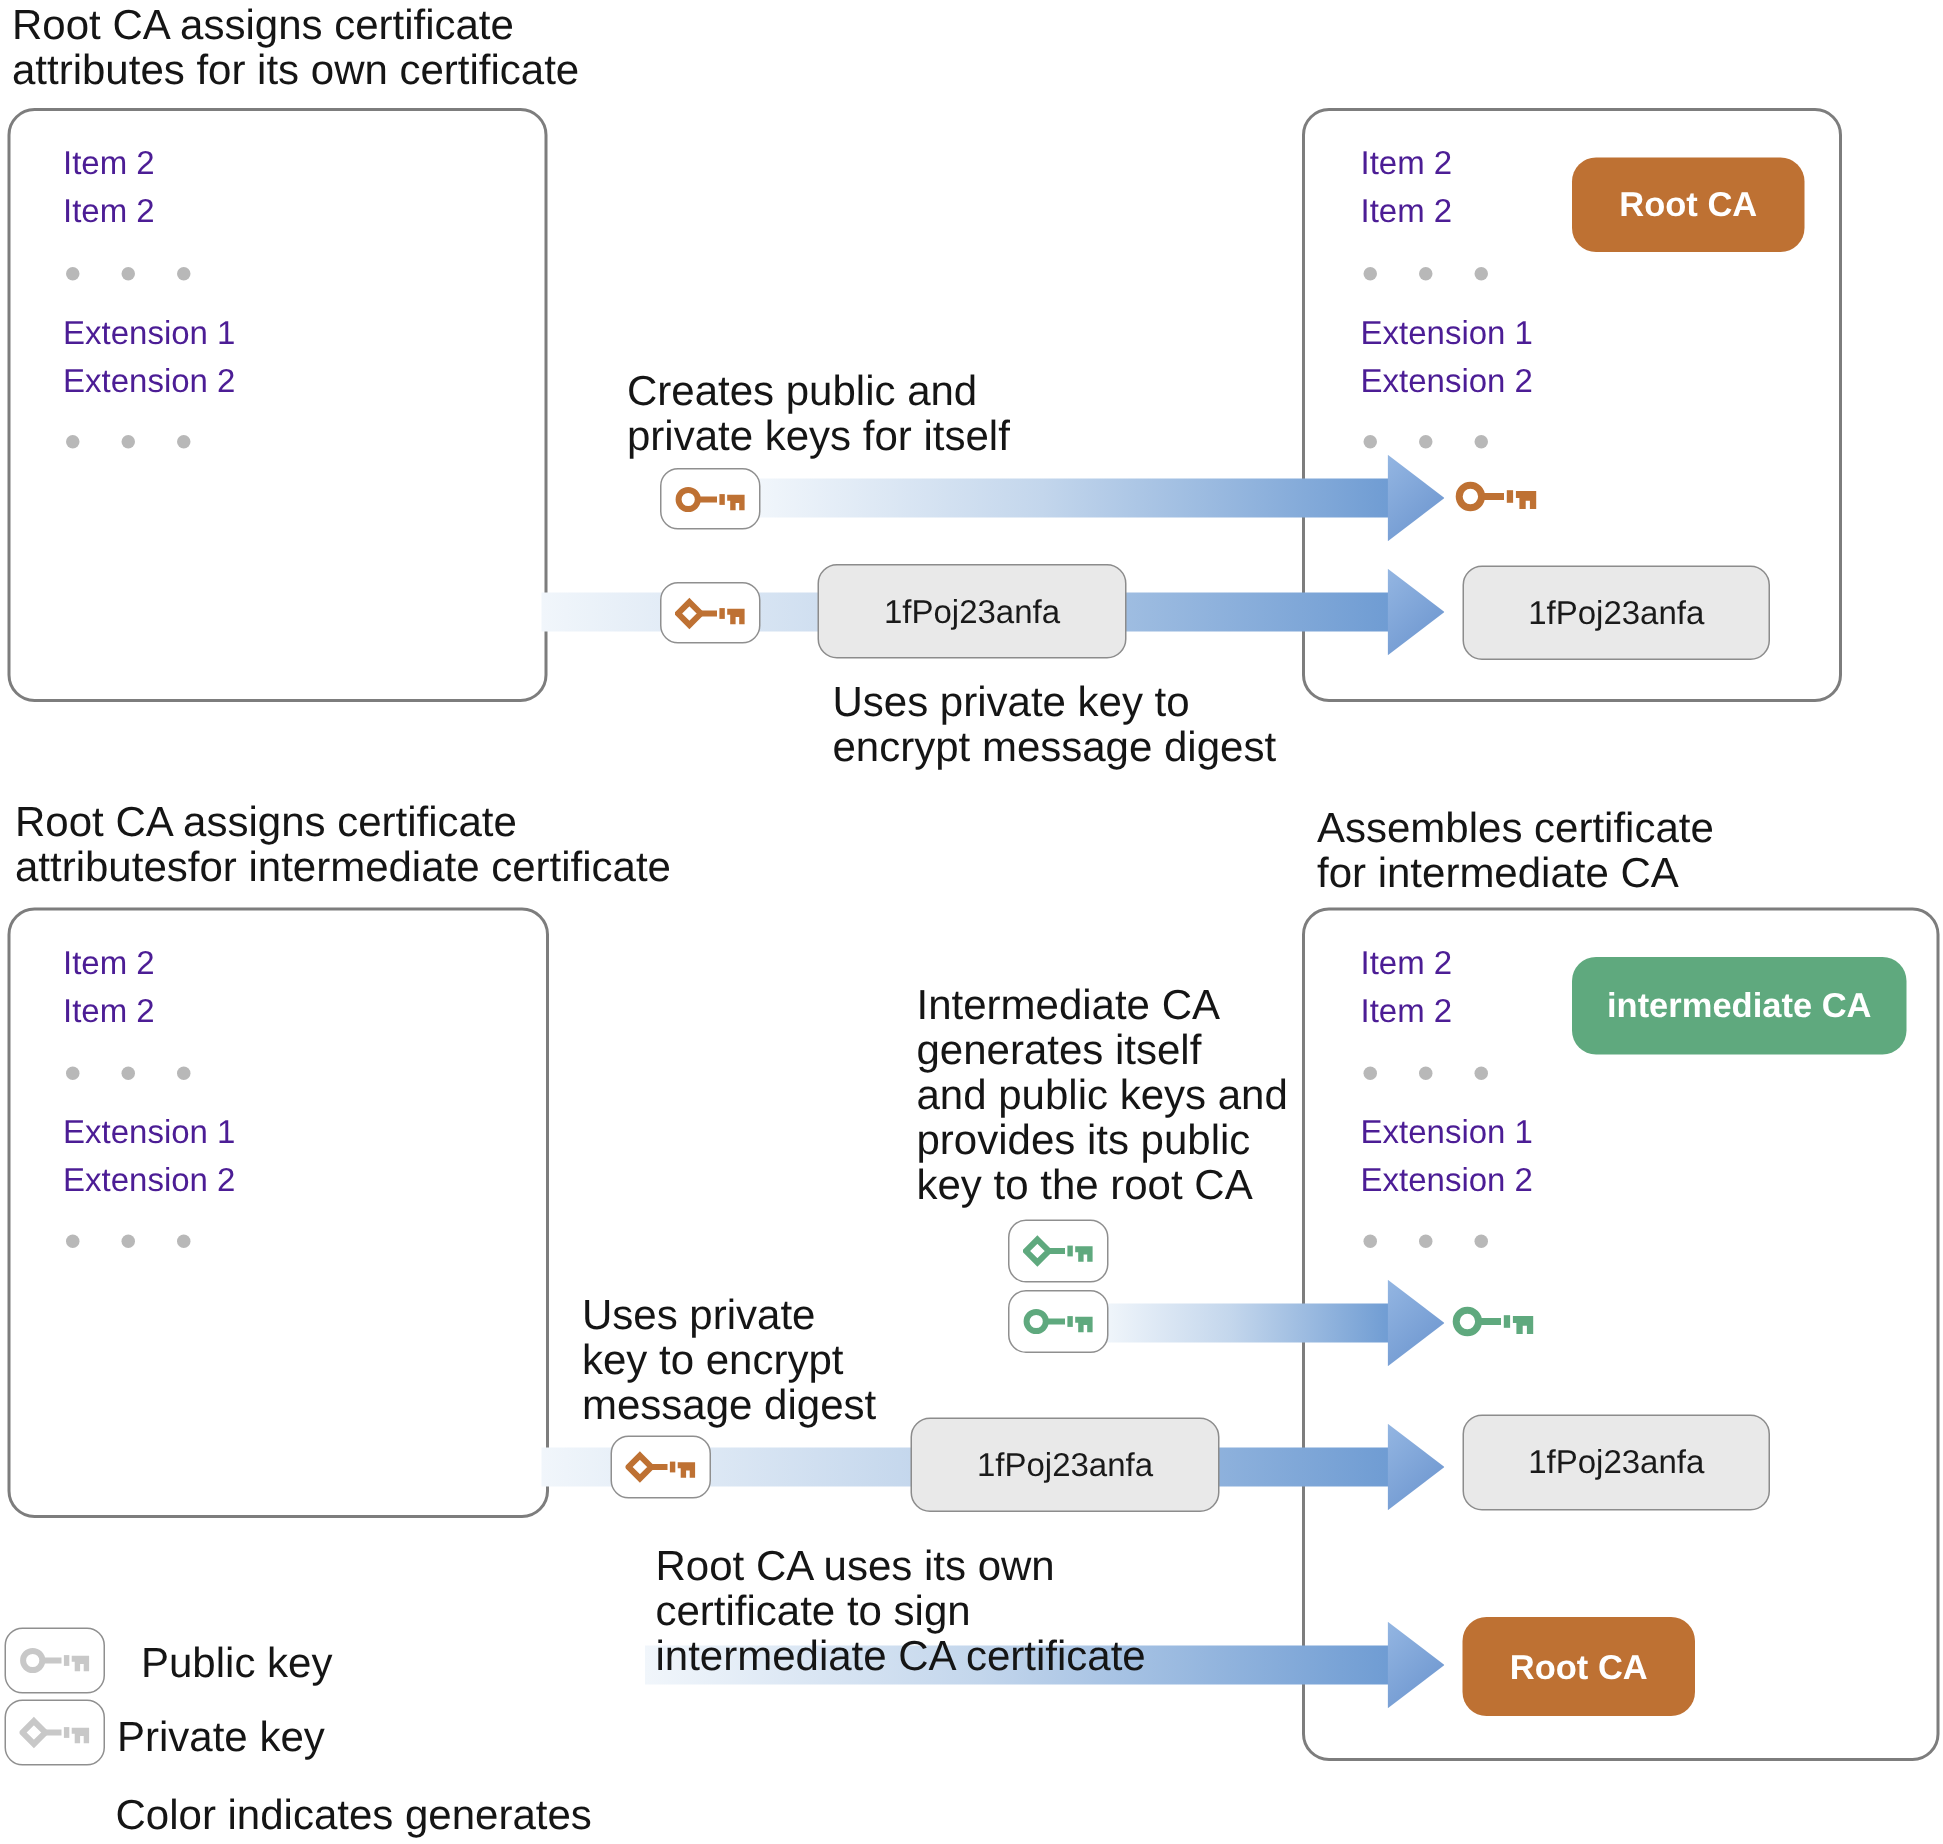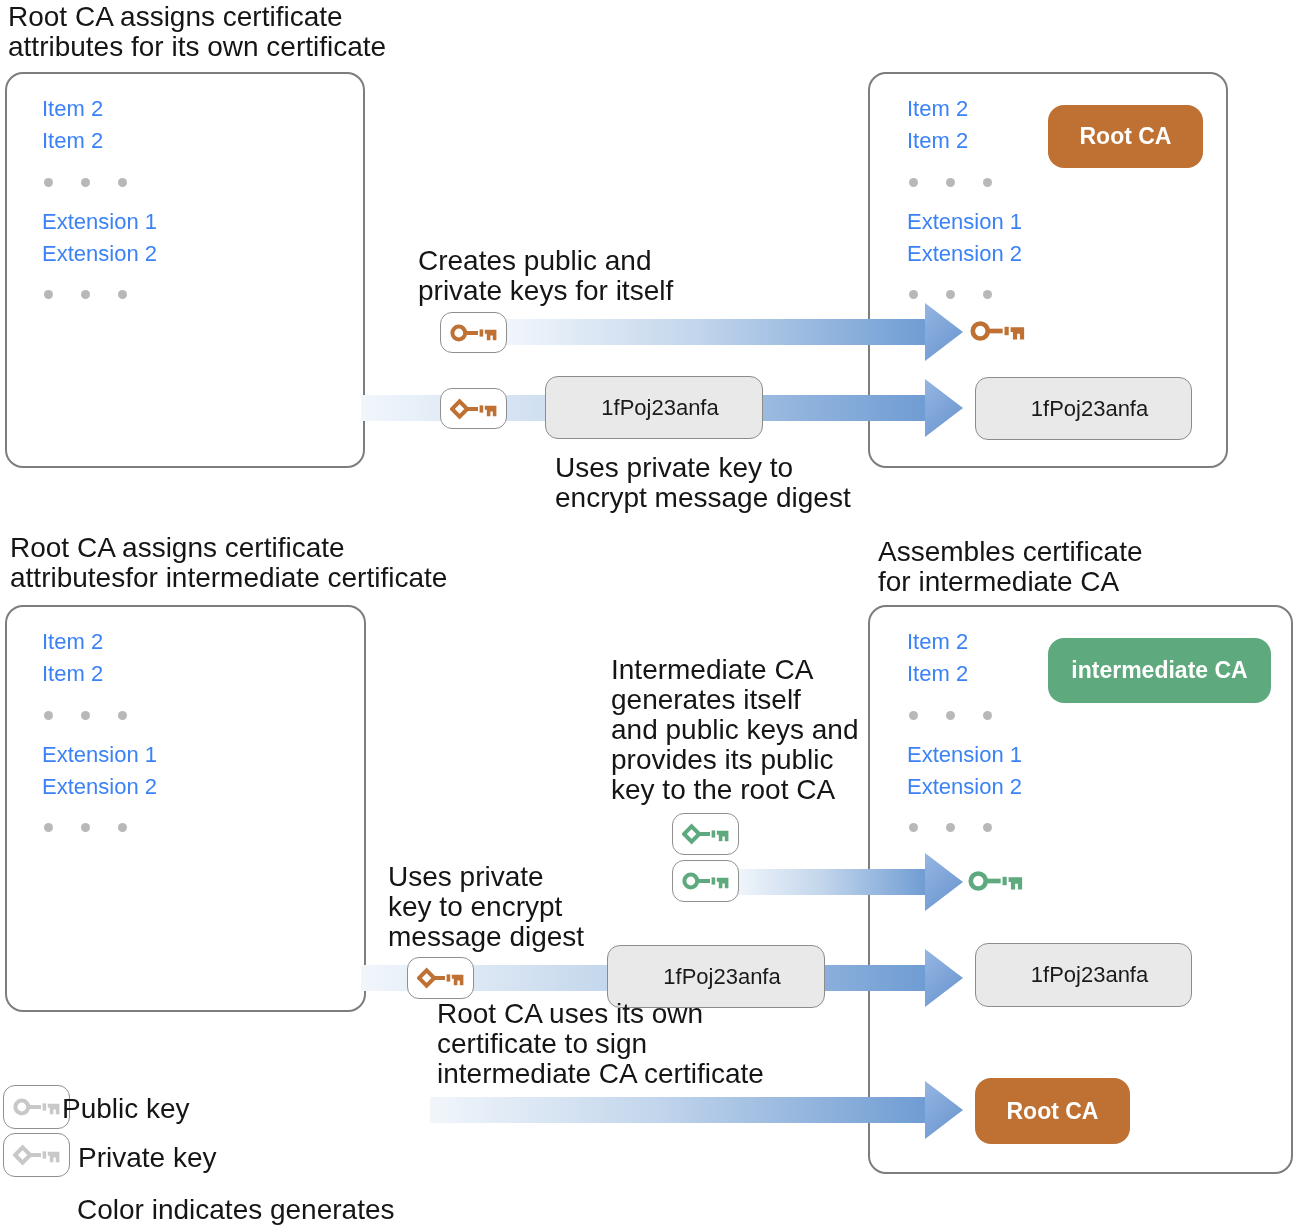--- a/index.html
+++ b/index.html
@@ -25,21 +25,21 @@
     background:#ffffff;
     border:2px solid #7d7d7d;
     border-radius:18px;
     z-index:1;
   }
   .row{
     position:absolute;
     left:35px;
     font-size:22px;
     line-height:26px;
-    color:#3b82f6;
+    color:#4c1d95;
     white-space:nowrap;
   }
   .dots{
     position:absolute;
     left:37px;
     display:flex;
     gap:28px;
   }
   .dots i{
     width:9px;height:9px;border-radius:50%;
@@ -75,21 +75,20 @@
   .key-green{color:var(--intermediate-ca,#5fa97e);}
   .key-gray{color:var(--neutral-key,#c8c8c8);}
   .hash-box{
     position:absolute;
     background:#e9e9e9;
     border:1.5px solid #8c8c8c;
     border-radius:13px;
     display:flex;align-items:center;justify-content:center;
     font-size:22px;color:#1a1a1a;
     z-index:3;
-    padding-left:12px;
   }
   .badge{
     position:absolute;
     border-radius:16px;
     display:flex;align-items:center;justify-content:center;
     color:#ffffff;font-size:23px;font-weight:bold;
     z-index:3;
   }
   .badge-root{background:var(--root-ca,#be7133);}
   .badge-int{background:var(--intermediate-ca,#5fa97e);}
@@ -284,40 +283,40 @@
 
   <div class="key-bare key-green" style="left:966px;top:862px;width:60px;height:38px;">
     <svg viewBox="0 0 60 36" width="56" height="34">
       <circle cx="11" cy="18" r="8" fill="none" stroke="currentColor" stroke-width="5"></circle>
       <rect x="19" y="15.5" width="16" height="5" fill="currentColor"></rect>
       <rect x="37" y="13.5" width="4.5" height="9" fill="currentColor"></rect>
       <path d="M43.5 14 H58 V27 H53.5 V21 H50.5 V27 H46 V19 H43.5 Z" fill="currentColor"></path>
     </svg>
   </div>
 
-  <div class="note" style="left:437px;top:999px;">
+  <div class="note" style="left:437px;top:1029px;">
     <div>Root CA uses its own</div>
     <div>certificate to sign</div>
     <div>intermediate CA certificate</div>
   </div>
 
   <div class="arrow-shaft" style="left:430px;top:1097px;width:497px;"></div>
   <div class="arrow-head" style="left:925px;top:1081px;"></div>
 
   <div class="badge badge-root" style="left:975px;top:1078px;width:155px;height:66px;">Root CA</div>
 
   <div class="chip key-gray" style="left:3px;top:1085px;width:65px;height:42px;">
     <svg viewBox="0 0 60 36" width="48" height="30">
       <circle cx="11" cy="18" r="8" fill="none" stroke="currentColor" stroke-width="5"></circle>
       <rect x="19" y="15.5" width="16" height="5" fill="currentColor"></rect>
       <rect x="37" y="13.5" width="4.5" height="9" fill="currentColor"></rect>
       <path d="M43.5 14 H58 V27 H53.5 V21 H50.5 V27 H46 V19 H43.5 Z" fill="currentColor"></path>
     </svg>
   </div>
-  <div class="note" style="left:62px;top:1094px;">Public key</div>
+  <div class="note" style="left:94px;top:1094px;">Public key</div>
 
   <div class="chip key-gray" style="left:3px;top:1133px;width:65px;height:42px;">
     <svg viewBox="0 0 60 36" width="48" height="30">
       <path d="M12 8.5 L21.5 18 L12 27.5 L2.5 18 Z" fill="none" stroke="currentColor" stroke-width="5"></path>
       <rect x="22" y="15.5" width="13" height="5" fill="currentColor"></rect>
       <rect x="37" y="13.5" width="4.5" height="9" fill="currentColor"></rect>
       <path d="M43.5 14 H58 V27 H53.5 V21 H50.5 V27 H46 V19 H43.5 Z" fill="currentColor"></path>
     </svg>
   </div>
   <div class="note" style="left:78px;top:1143px;">Private key</div>

